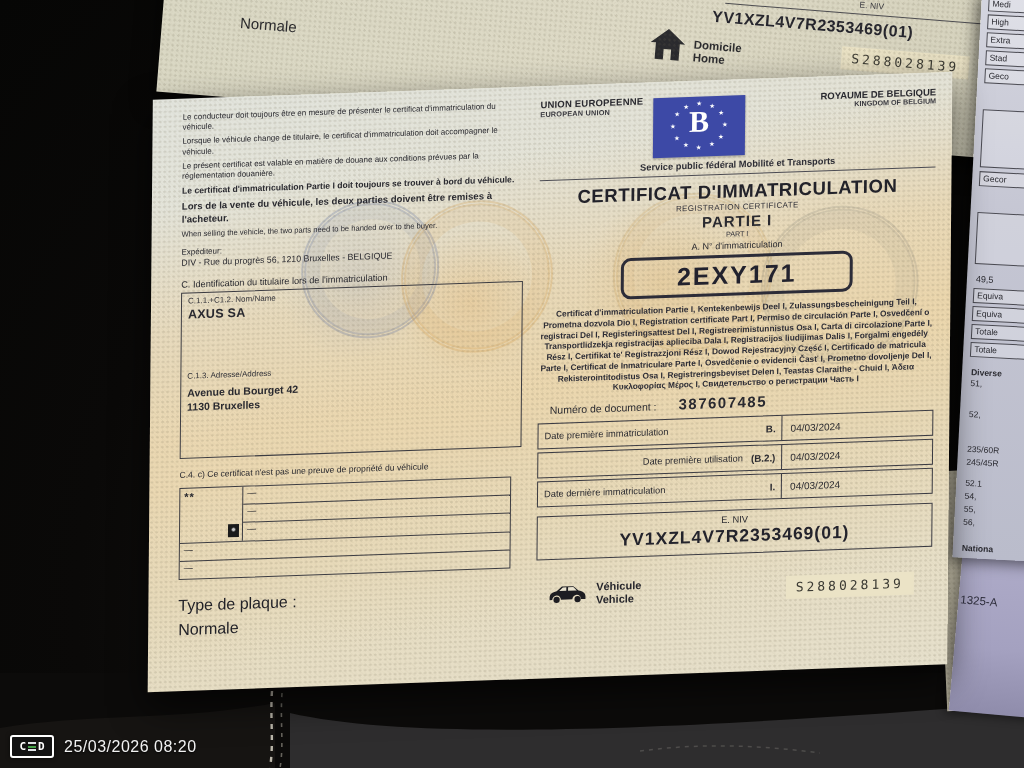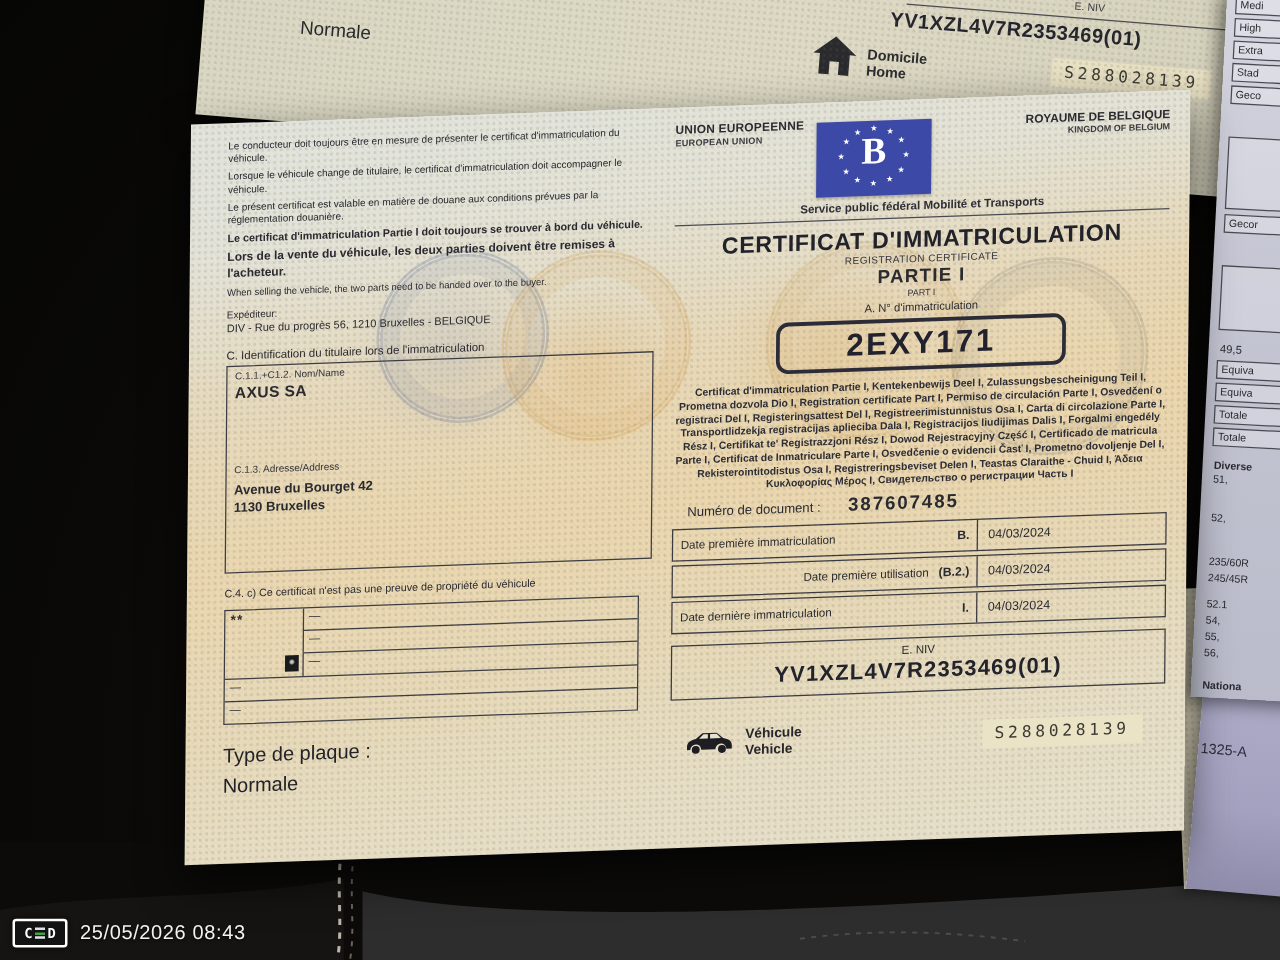--- a/index.html
+++ b/index.html
@@ -354,16 +354,16 @@
   <div class="overlay">
     <div class="ced">
       <span class="c">C</span>
       <span class="ebars">
           <i></i>
           <i class="g"></i>
           <i></i>
         </span>
       <span class="d">D</span>
     </div>
-    <span class="tstamp">25/05/2026 08:43</span>
+    <span class="tstamp">25/03/2026 08:20</span>
   </div>
 
 </div>
 
 </body></html>

